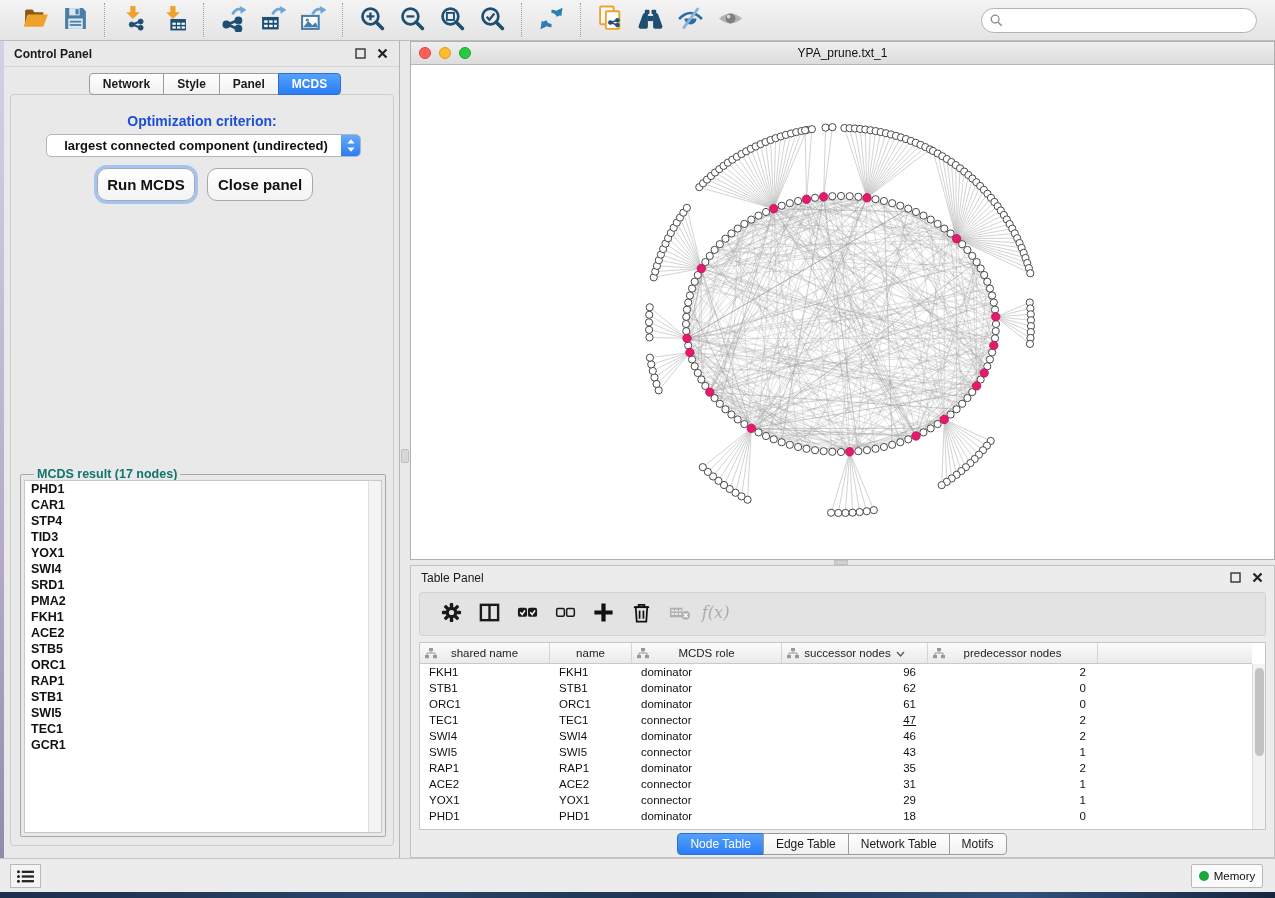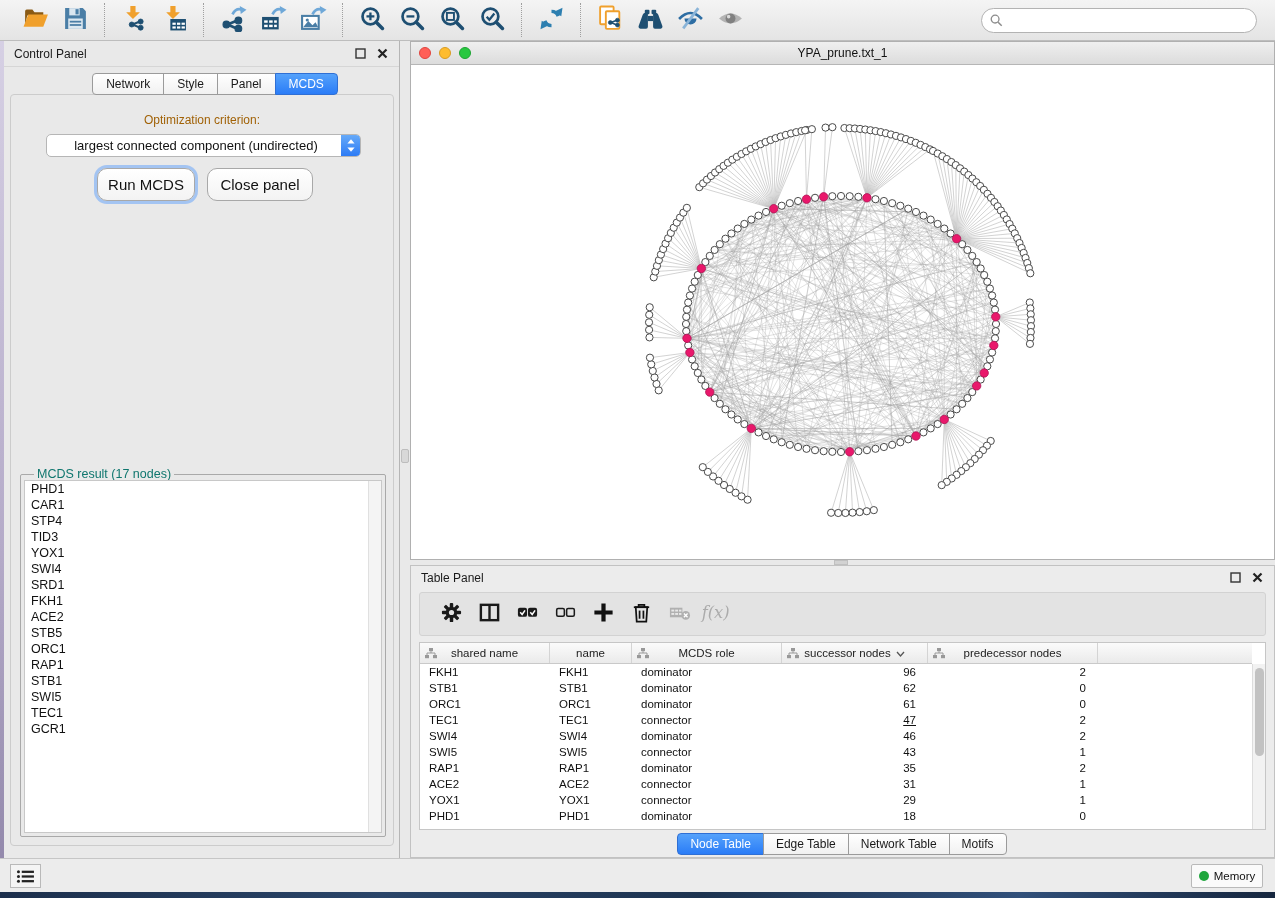--- a/index.html
+++ b/index.html
@@ -24,33 +24,33 @@
     background:#fff; border:1px solid #b3b3b3; border-radius:13px; display:flex; align-items:center; padding:0 8px; }
   #toolbar-search svg { width:13px; height:13px; flex:0 0 auto; }
   #toolbar-search input { border:none; outline:none; flex:1; font-size:12px; margin-left:5px; background:transparent; }
 
   
   .win-icon { width:13px; height:13px; display:inline-flex; align-items:center; justify-content:center; cursor:pointer; }
   .panel-title { font-size:12px; color:#1a1a1a; }
 
   
   #control-panel { position:absolute; left:4px; top:41px; width:396px; height:817px;
-    background:#e9e9e9; border-right:1px solid #b5b5b5; }
+    background:#e9e9e9; border-right:1px solid #b5b5b5;font-weight:bold; }
   #cp-titlebar { position:absolute; left:0; top:0; right:0; height:26px; display:flex; align-items:center; padding:0 10px;
     border-bottom:1px solid #d6d6d6; }
   #cp-titlebar .spacer { flex:1; }
   #cp-tabs { position:absolute; top:32px; left:0; right:0; display:flex; justify-content:center; z-index:2;margin-left:28px; }
   .seg { border:1px solid #9b9b9b; background:linear-gradient(#ffffff,#f1f1f1); font-size:12px; color:#1a1a1a;
     padding:3px 13px; margin-left:-1px; cursor:pointer; white-space:nowrap; }
   .seg:first-child { border-radius:4px 0 0 4px; }
   .seg:last-child { border-radius:0 4px 4px 0; }
   .seg.active { background:linear-gradient(#55a2fb,#2a7cf7); border-color:#2f6fd4; color:#fff; }
   #cp-frame { position:absolute; left:6px; top:53px; width:384px; height:752px;
     border:1px solid #cccccc; border-radius:4px; background:#e9e9e9; }
-  #opt-label { position:absolute; top:18px; left:0; right:0; text-align:center; font-size:12px; color:#a16207; }
+  #opt-label { position:absolute; top:18px; left:0; right:0; text-align:center; font-size:14px; color:#1d4ed8; }
   #opt-select { position:absolute; top:39px; left:35px; width:315px; height:23px; background:#fff;
     border:1px solid #b6b6b6; border-radius:5px; display:flex; align-items:center; cursor:pointer; }
   #opt-select .val { flex:1; text-align:center; font-size:13px; color:#111; padding-left:4px;
     white-space:nowrap; overflow:hidden; }
   #opt-select .stepper { width:19px; height:21px; border-radius:0 4px 4px 0;
     background:linear-gradient(#66aaf9,#2d7bf5); display:flex; align-items:center; justify-content:center; }
   .cp-btn { position:absolute; top:73px; height:33px; background:linear-gradient(#ffffff,#f3f3f3);
     border:1px solid #a8a8a8; border-radius:10px; font-size:15px; color:#111; display:flex; align-items:center;
     justify-content:center; cursor:pointer; }
   #run-btn { left:86px; width:98px; box-shadow:0 0 0 3px rgba(105,165,250,.55); }
@@ -353,20 +353,21 @@
         </fieldset>
         <div id="mcds-list">
           <div id="mcds-items">
               <div class="mcds-item">PHD1</div>
               <div class="mcds-item">CAR1</div>
               <div class="mcds-item">STP4</div>
               <div class="mcds-item">TID3</div>
               <div class="mcds-item">YOX1</div>
               <div class="mcds-item">SWI4</div>
               <div class="mcds-item">SRD1</div>
+              <div class="mcds-item">PMA2</div>
               <div class="mcds-item">FKH1</div>
               <div class="mcds-item">ACE2</div>
               <div class="mcds-item">STB5</div>
               <div class="mcds-item">ORC1</div>
               <div class="mcds-item">RAP1</div>
               <div class="mcds-item">STB1</div>
               <div class="mcds-item">SWI5</div>
               <div class="mcds-item">TEC1</div>
               <div class="mcds-item">GCR1</div>
             </div>

